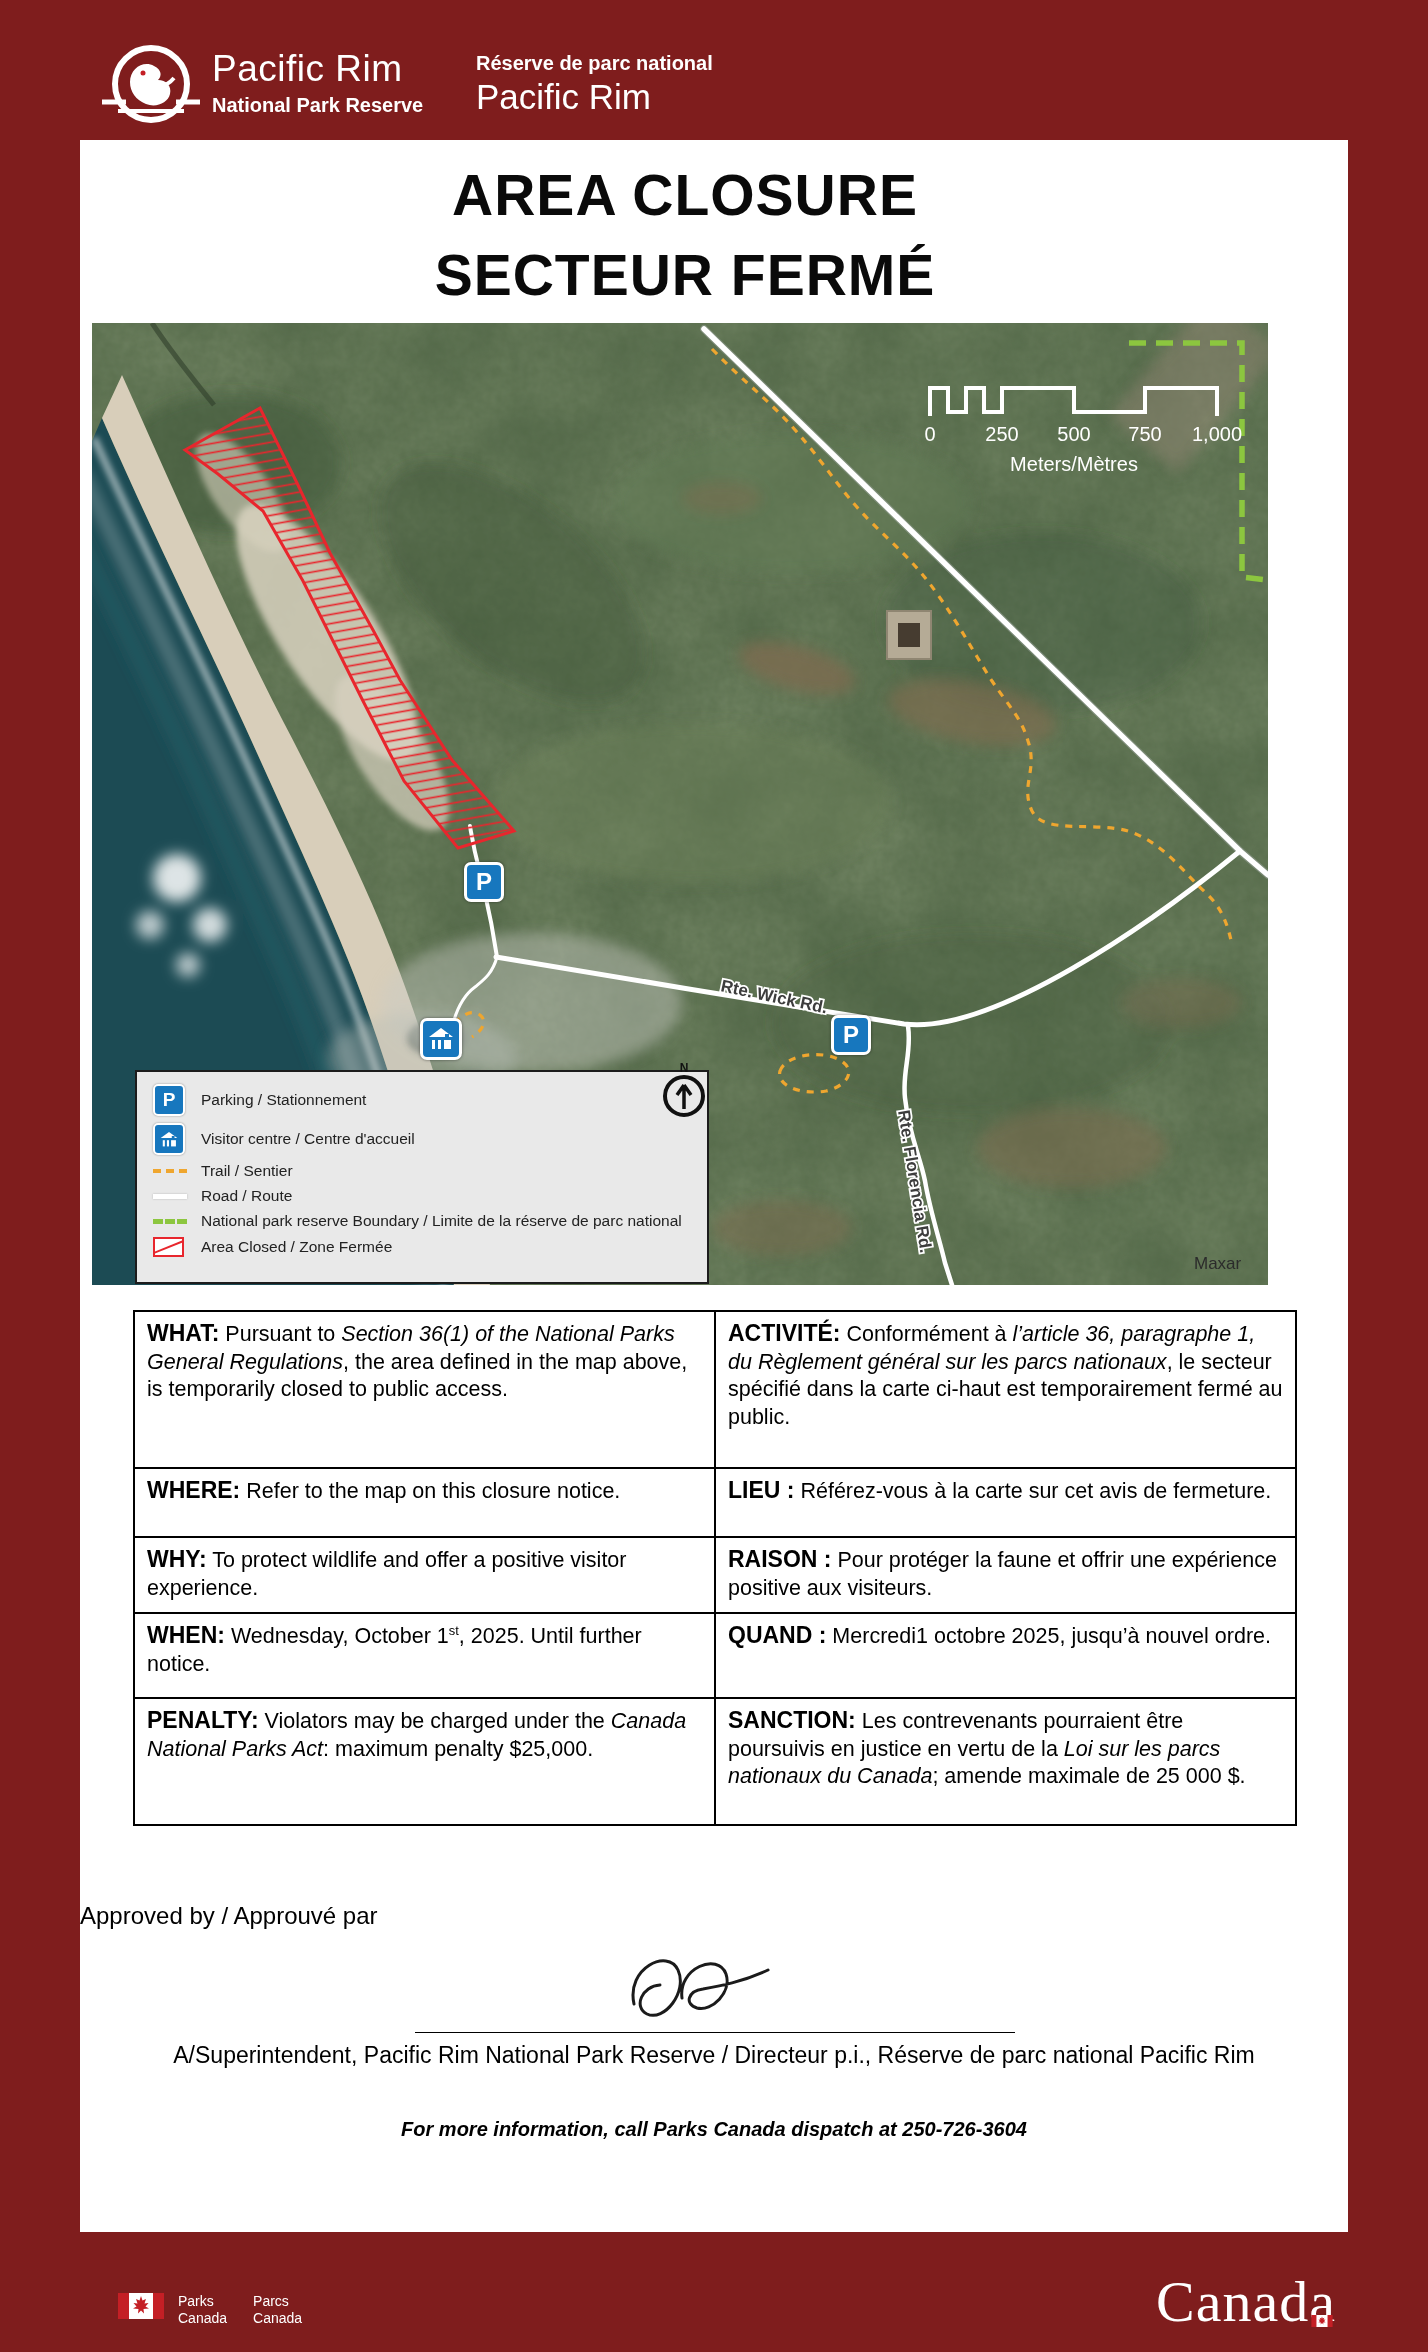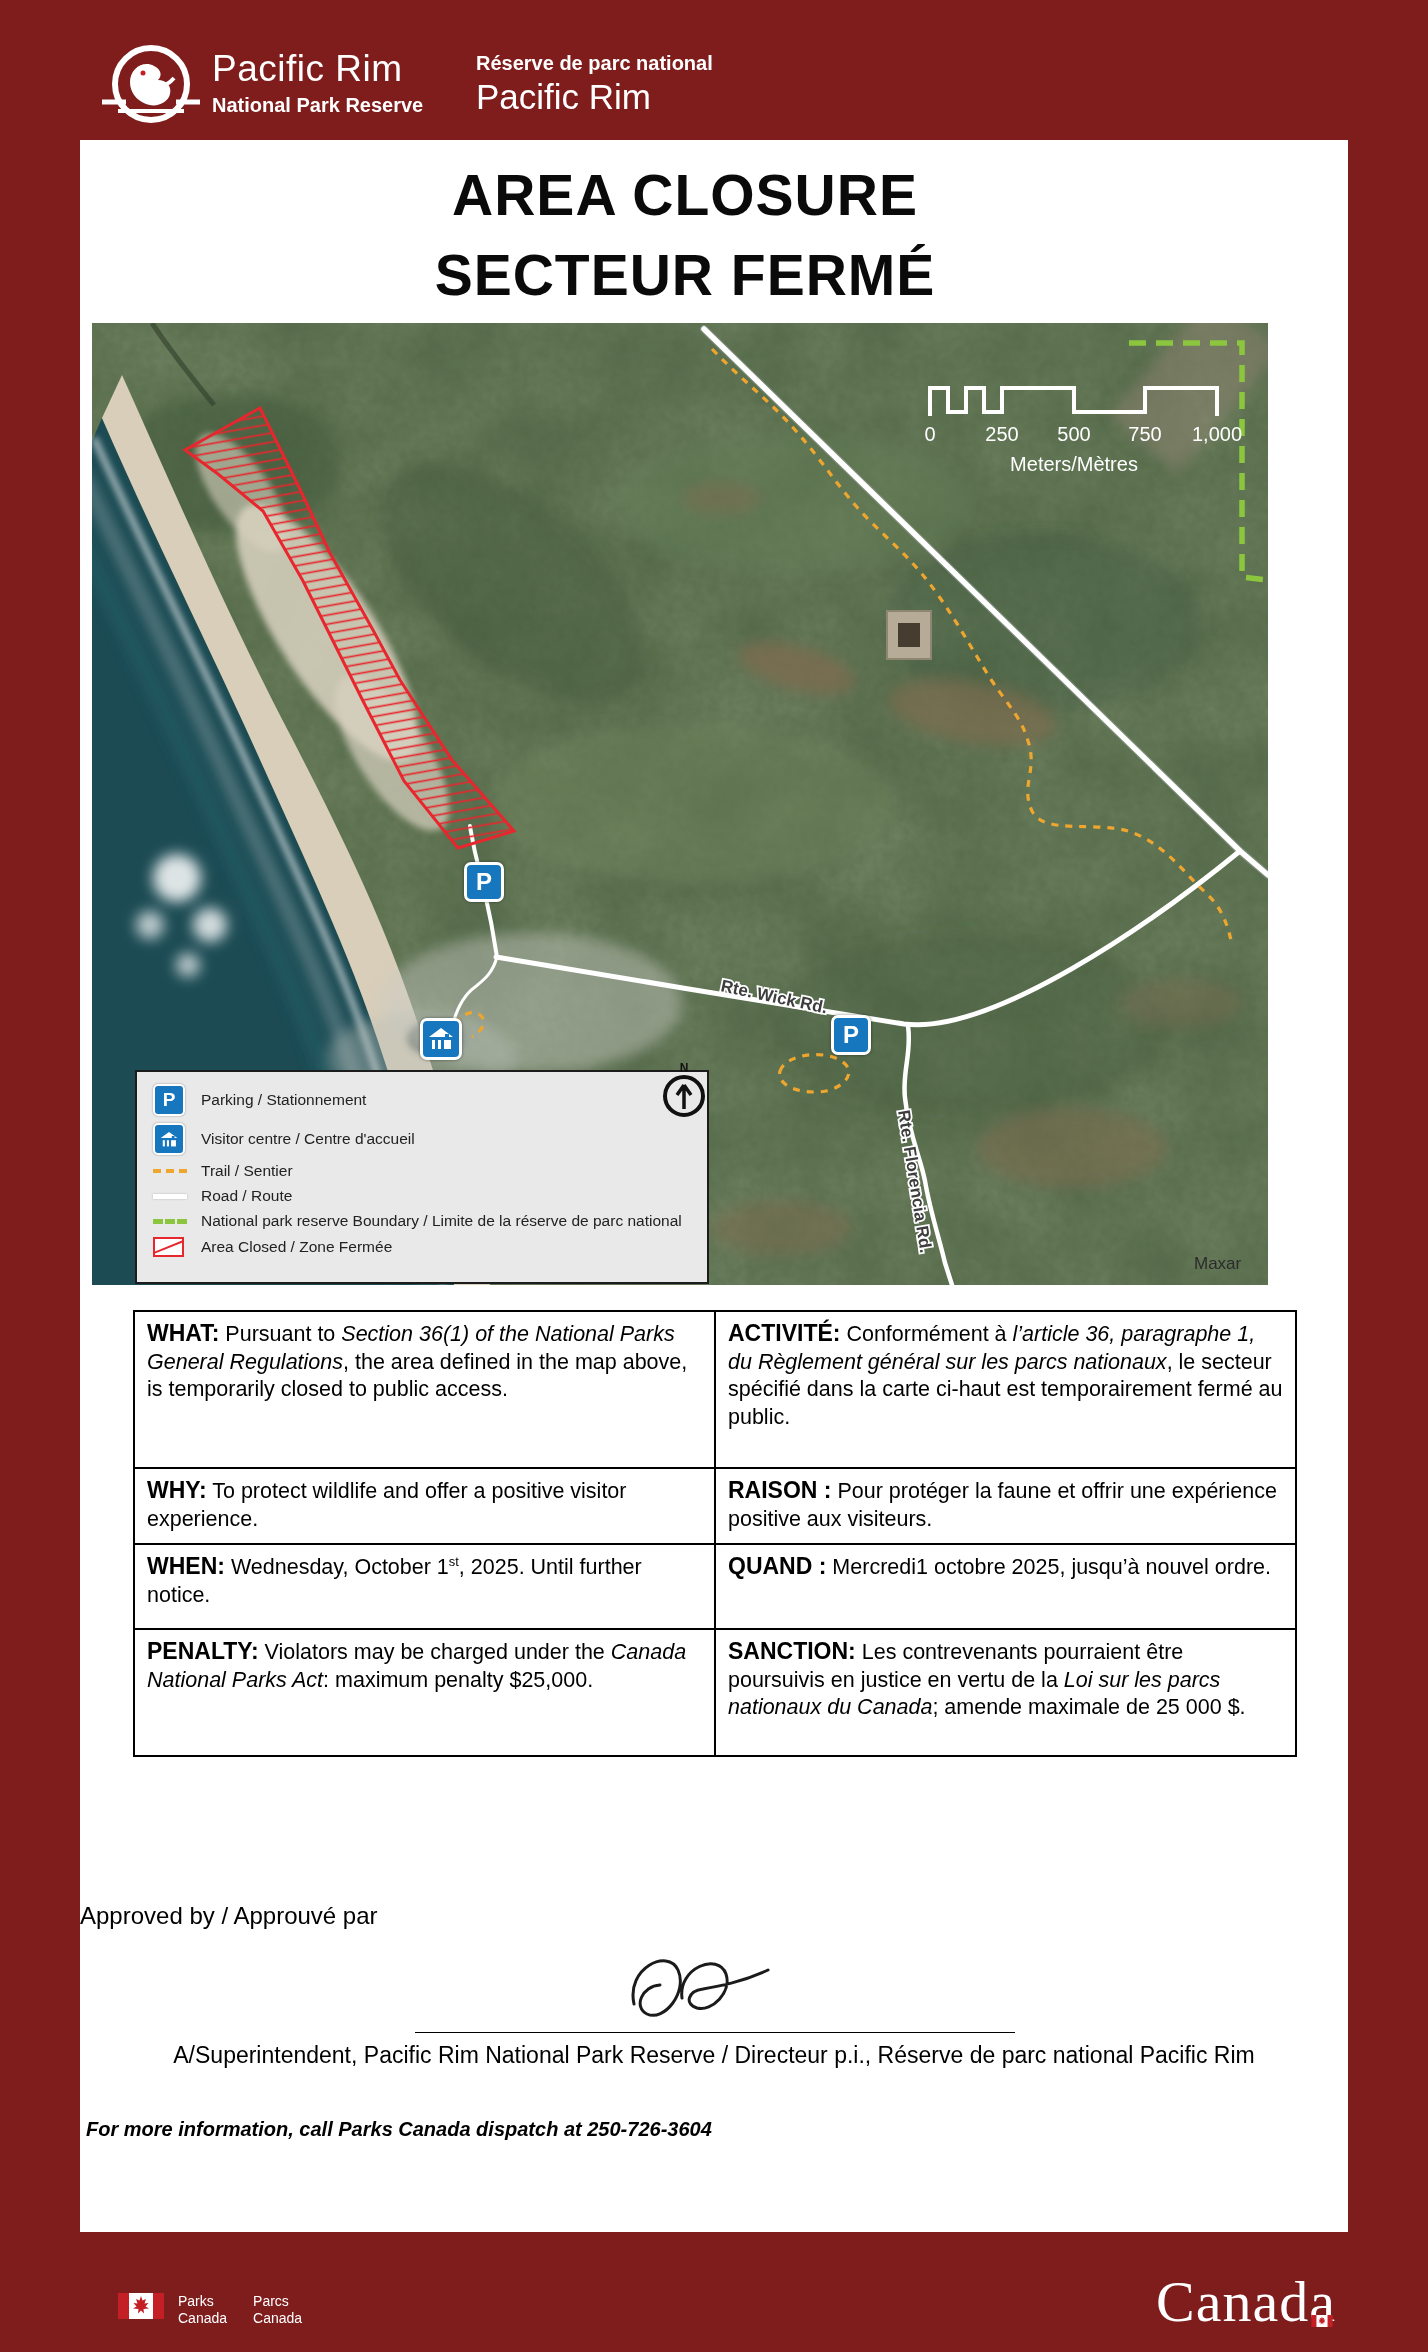--- a/index.html
+++ b/index.html
@@ -41,21 +41,21 @@
   .ntable{left:53px;top:1170px;width:1164px;border-collapse:collapse;table-layout:fixed;}
   .ntable td{border:2.5px solid #000;vertical-align:top;padding:7px 12px 10px 12px;font-size:21.5px;line-height:1.28;color:#000;width:50%;}
   .ntable .lbl{font-weight:bold;font-size:23px;}
   .r1 td{height:138px;} .r2 td{height:50px;} .r3 td{height:50px;} .r4 td{height:66px;} .r5 td{height:108px;}
   sup{font-size:.6em;}
   
   .approve-h{left:0;width:1220px;top:1762px;text-align:left;font-size:24px;color:#000;}
   .sig{left:540px;top:1800px;}
   .sigline{left:335px;top:1892px;width:600px;border-top:1.5px solid #000;}
   .sig-cap{left:0;width:1268px;top:1902px;text-align:center;font-size:23px;color:#000;}
-  .info1{left:0;width:1268px;top:1978px;text-align:left;font-size:20px;font-weight:bold;font-style:italic;color:#000;padding-left:6px;}
+  .info1{left:0;width:1268px;top:1978px;text-align:center;font-size:20px;font-weight:bold;font-style:italic;color:#000;}
   .info2{left:0;width:1268px;top:2012px;text-align:center;font-size:20px;font-weight:bold;font-style:italic;color:#000;}
   
   .f-flagblock{left:118px;top:2293px;display:flex;align-items:flex-start;color:#fff;}
   .f-agency{font-size:14px;line-height:1.2;margin-left:14px;white-space:pre-line;}
   .f-agency.fr{margin-left:26px;}
   .wordmark{right:92px;top:2268px;color:#fff;font-family:"Liberation Serif",serif;font-size:58px;letter-spacing:1px;}
   .wordmark .wm-flag{position:absolute;right:3px;top:6px;}
 </style>
 </head>
 <body>
@@ -274,20 +274,24 @@
         </svg>
       </div>
     </div>
 
     <table class="abs ntable">
       <tbody>
           <tr class="r1">
         <td><span class="lbl">WHAT:</span><span> Pursuant to <i>Section 36(1) of the National Parks General Regulations</i>, the area defined in the map above, is temporarily closed to public access.</span></td>
         <td><span class="lbl">ACTIVITÉ:</span><span> Conformément à <i>l’article 36, paragraphe 1, du Règlement général sur les parcs nationaux</i>, le secteur spécifié dans la carte ci-haut est temporairement fermé au public.</span></td>
       </tr>
+      <tr class="r2">
+        <td><span class="lbl">WHERE:</span><span> Refer to the map on this closure notice.</span></td>
+        <td><span class="lbl">LIEU :</span><span> Référez-vous à la carte sur cet avis de fermeture.</span></td>
+      </tr>
       <tr class="r3">
         <td><span class="lbl">WHY:</span><span> To protect wildlife and offer a positive visitor experience.</span></td>
         <td><span class="lbl">RAISON :</span><span> Pour protéger la faune et offrir une expérience positive aux visiteurs.</span></td>
       </tr>
       <tr class="r4">
         <td><span class="lbl">WHEN:</span><span> Wednesday, October 1<sup>st</sup>, 2025. Until further notice.</span></td>
         <td><span class="lbl">QUAND :</span><span> Mercredi1 octobre 2025, jusqu’à nouvel ordre.</span></td>
       </tr>
       <tr class="r5">
         <td><span class="lbl">PENALTY:</span><span> Violators may be charged under the <i>Canada National Parks Act</i>: maximum penalty $25,000.</span></td>

